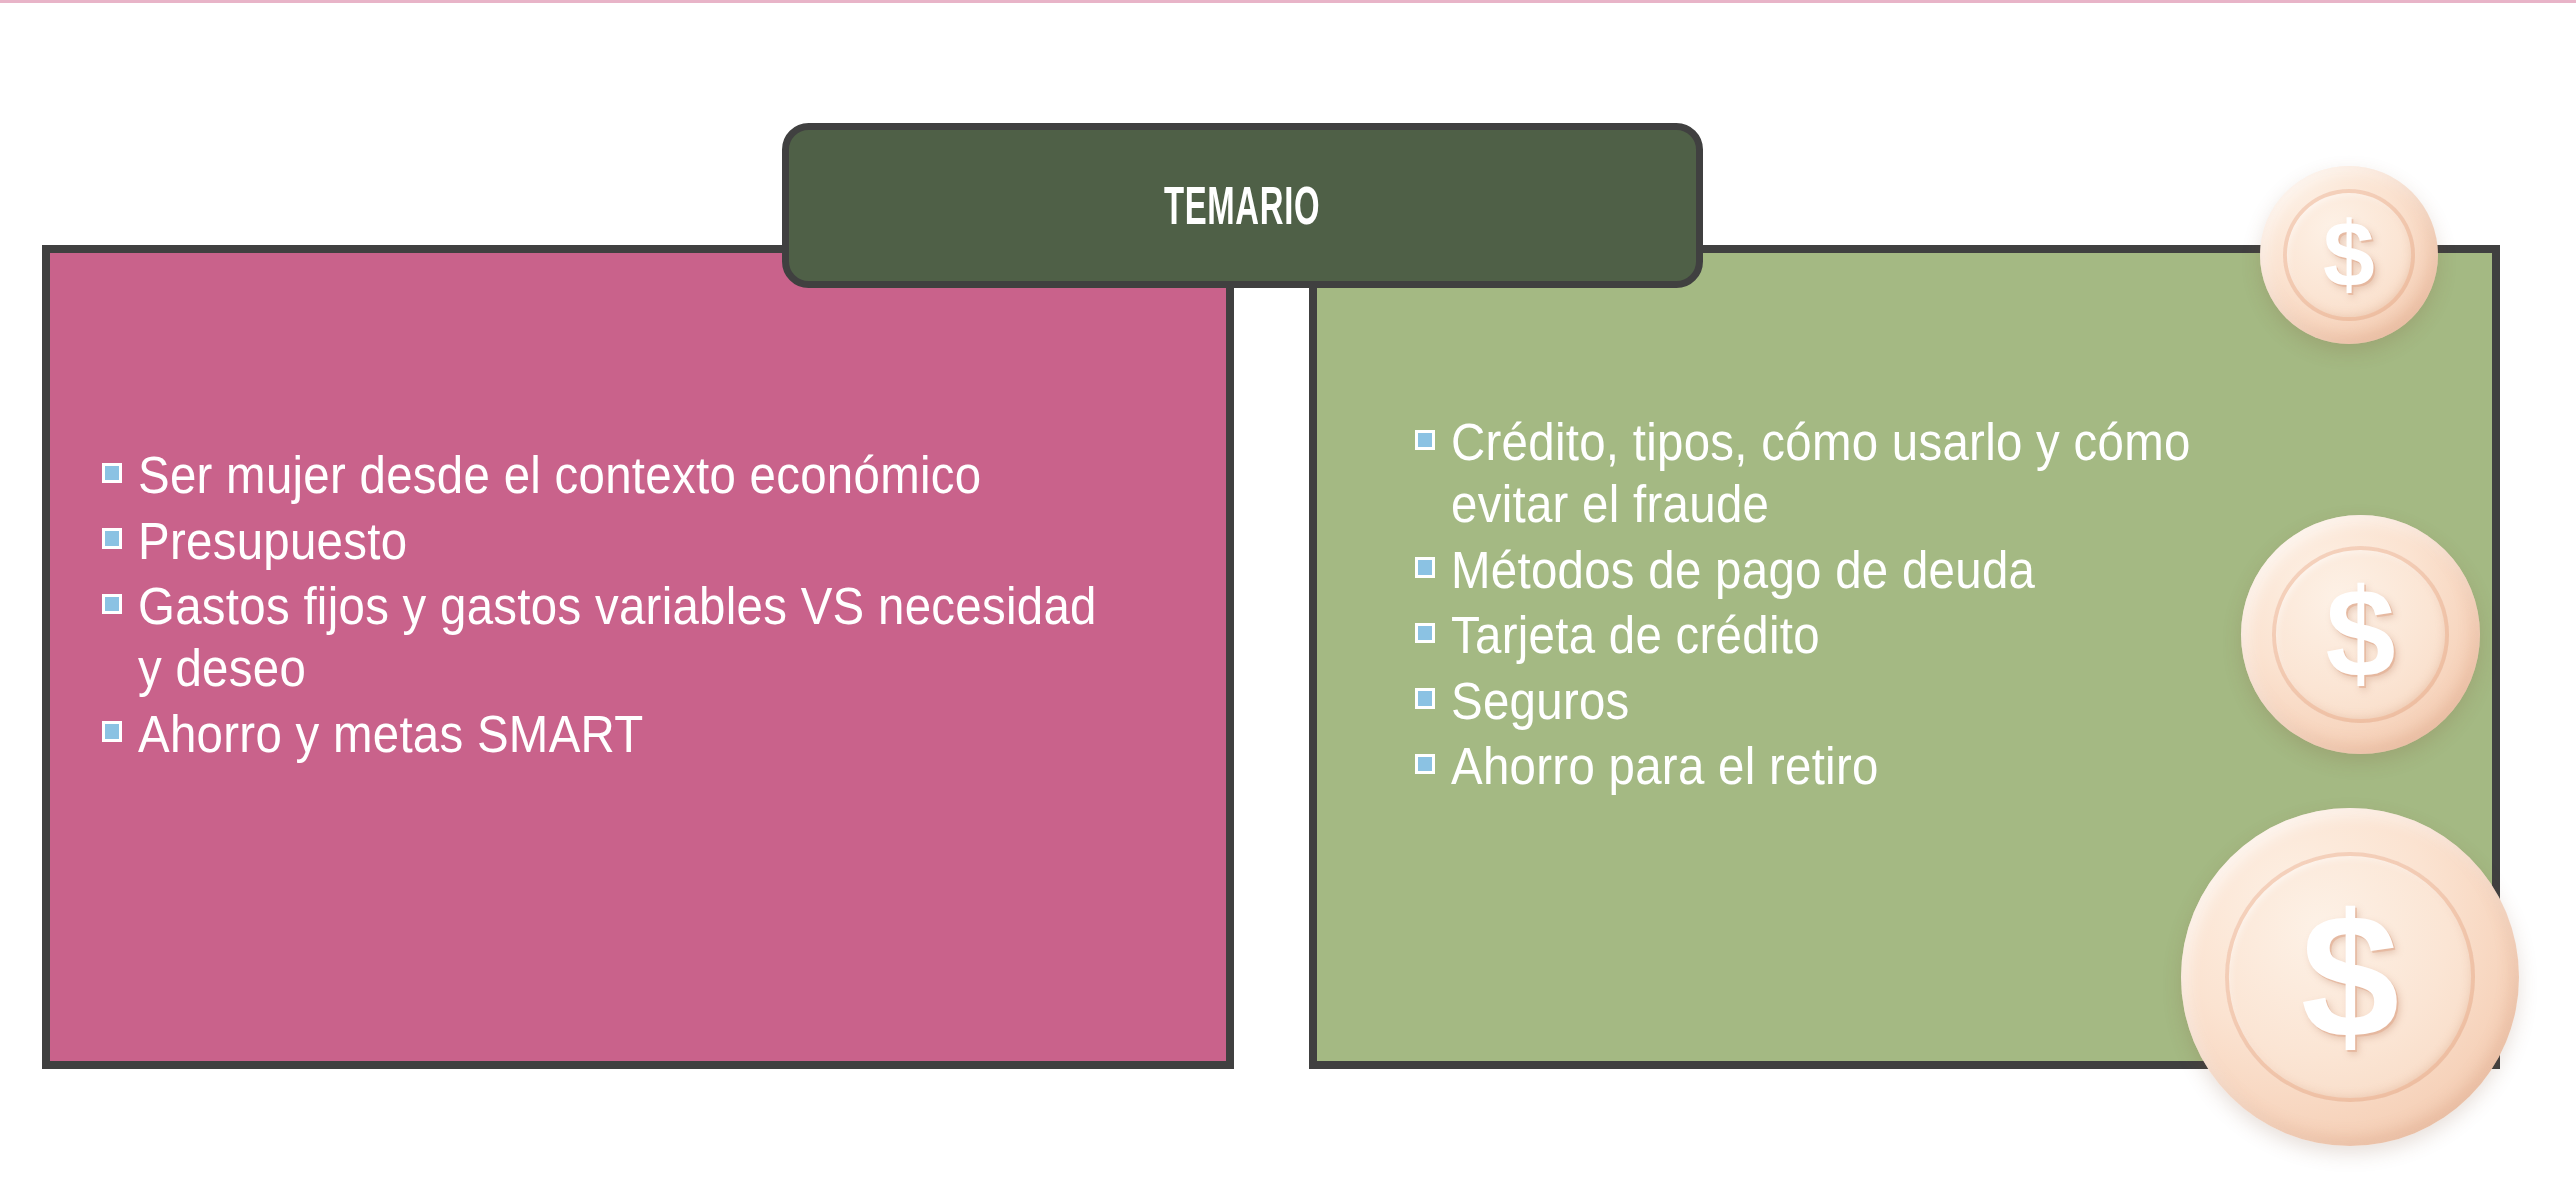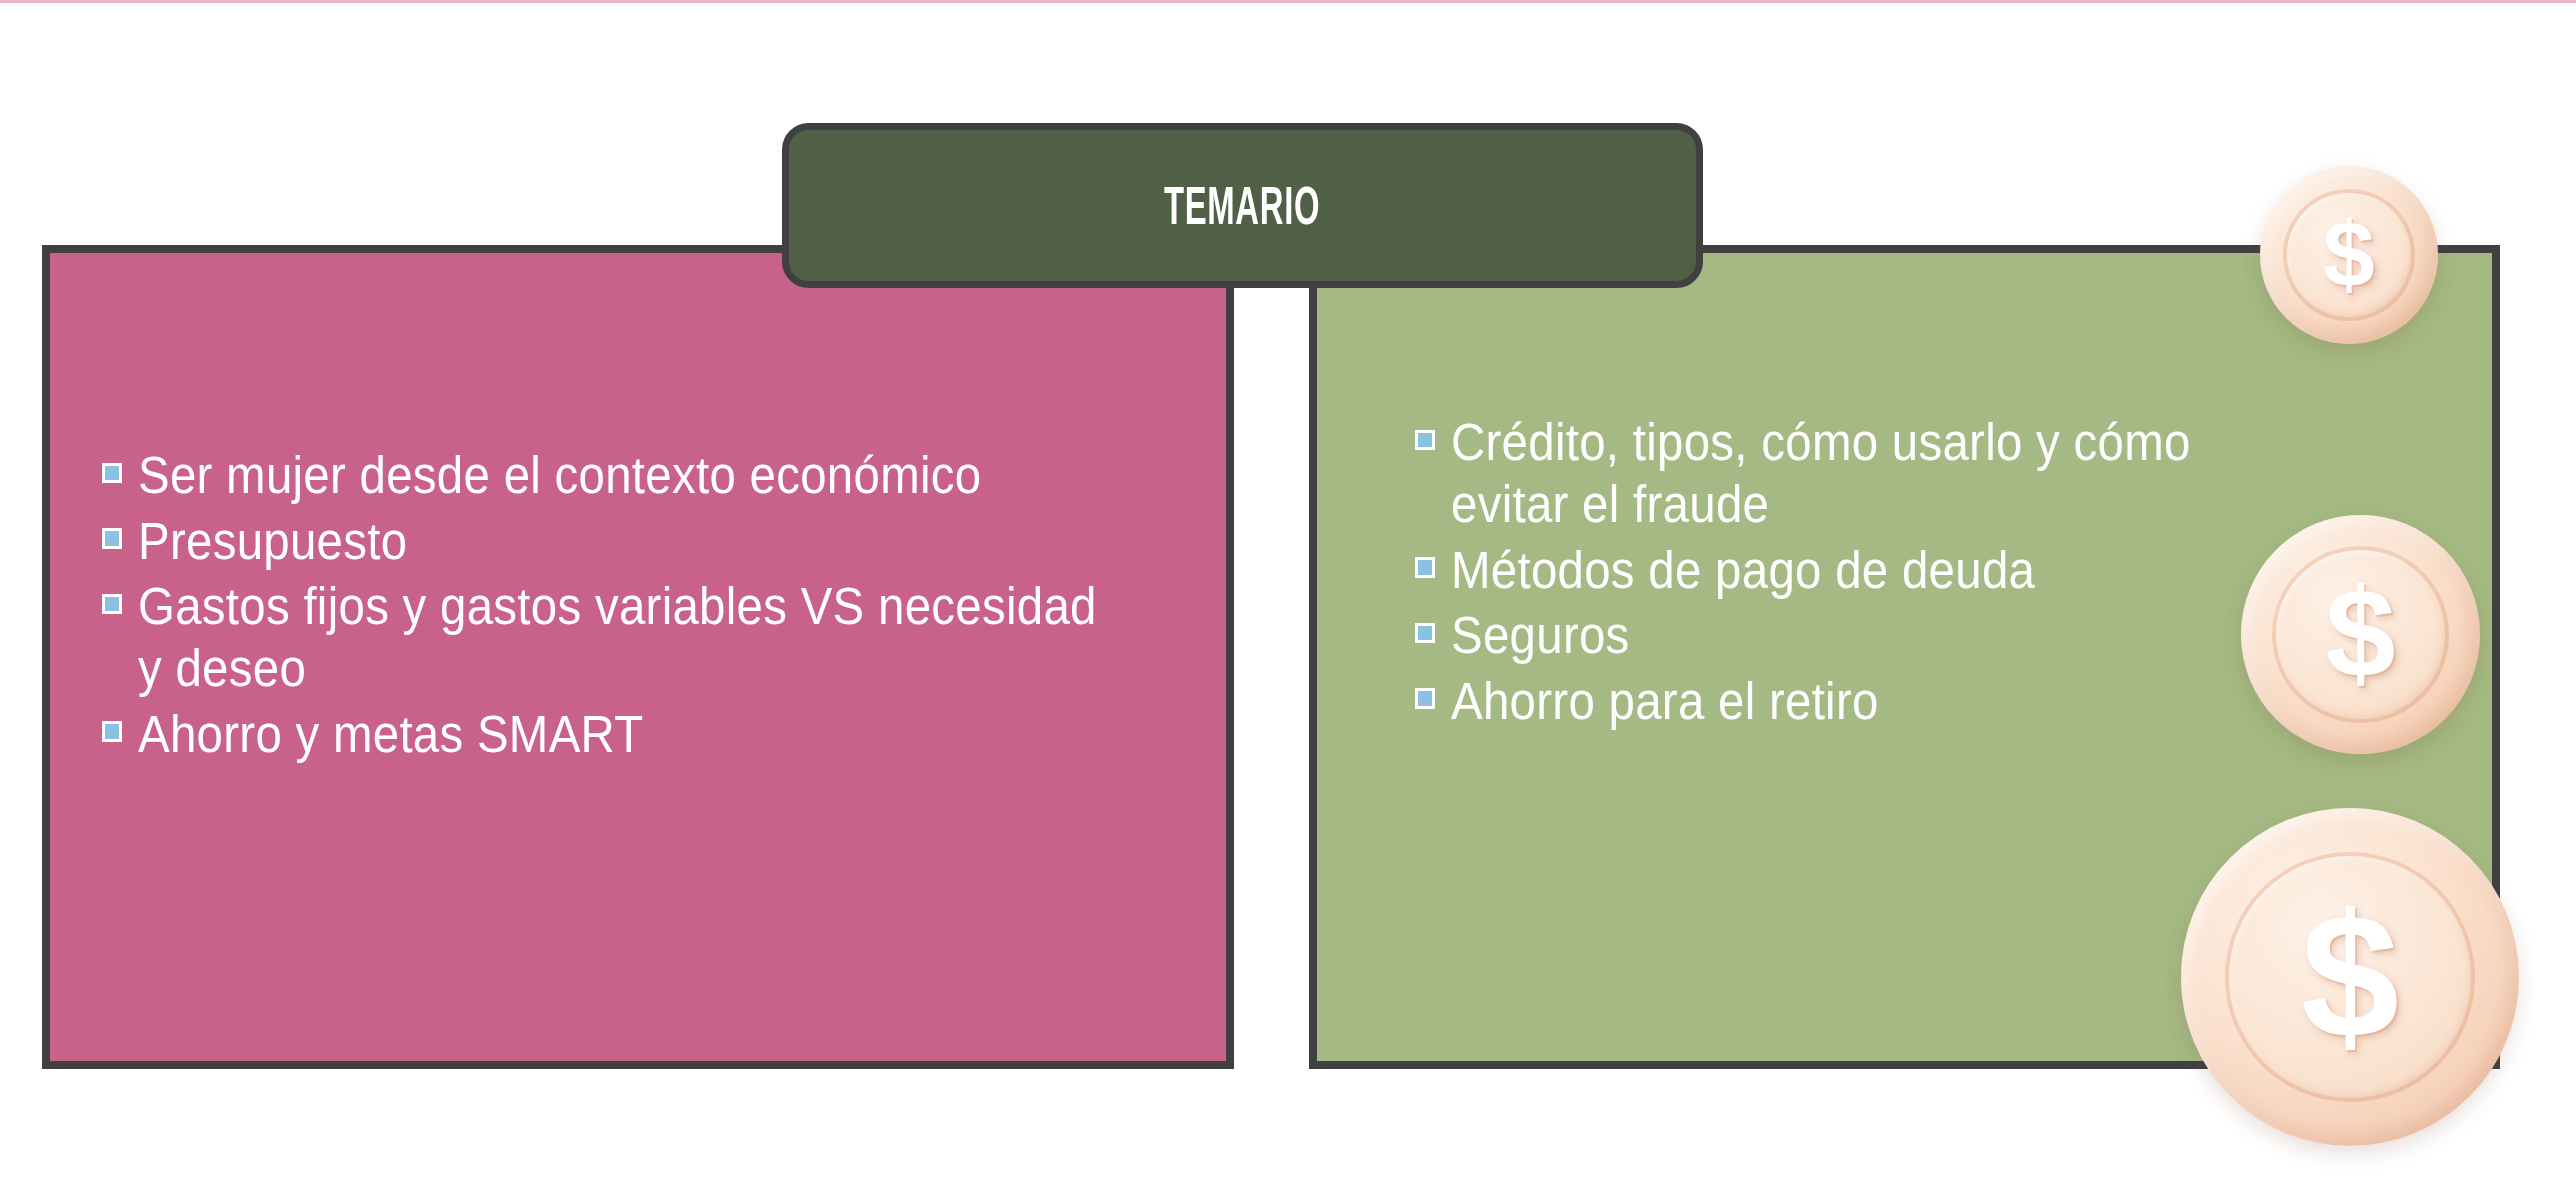--- a/index.html
+++ b/index.html
@@ -211,20 +211,24 @@
     <li class="topic-item">
       <span class="bullet-square"></span>
       <span class="topic-text">Crédito, tipos, cómo usarlo y cómo evitar el fraude</span>
     </li>
     <li class="topic-item">
       <span class="bullet-square"></span>
       <span class="topic-text">Métodos de pago de deuda</span>
     </li>
     <li class="topic-item">
       <span class="bullet-square"></span>
+      <span class="topic-text">Tarjeta de crédito</span>
+    </li>
+    <li class="topic-item">
+      <span class="bullet-square"></span>
       <span class="topic-text">Seguros</span>
     </li>
     <li class="topic-item">
       <span class="bullet-square"></span>
       <span class="topic-text">Ahorro para el retiro</span>
     </li>
   </ul>
 
   <div class="coin coin-small">
     <div class="coin-ring">

